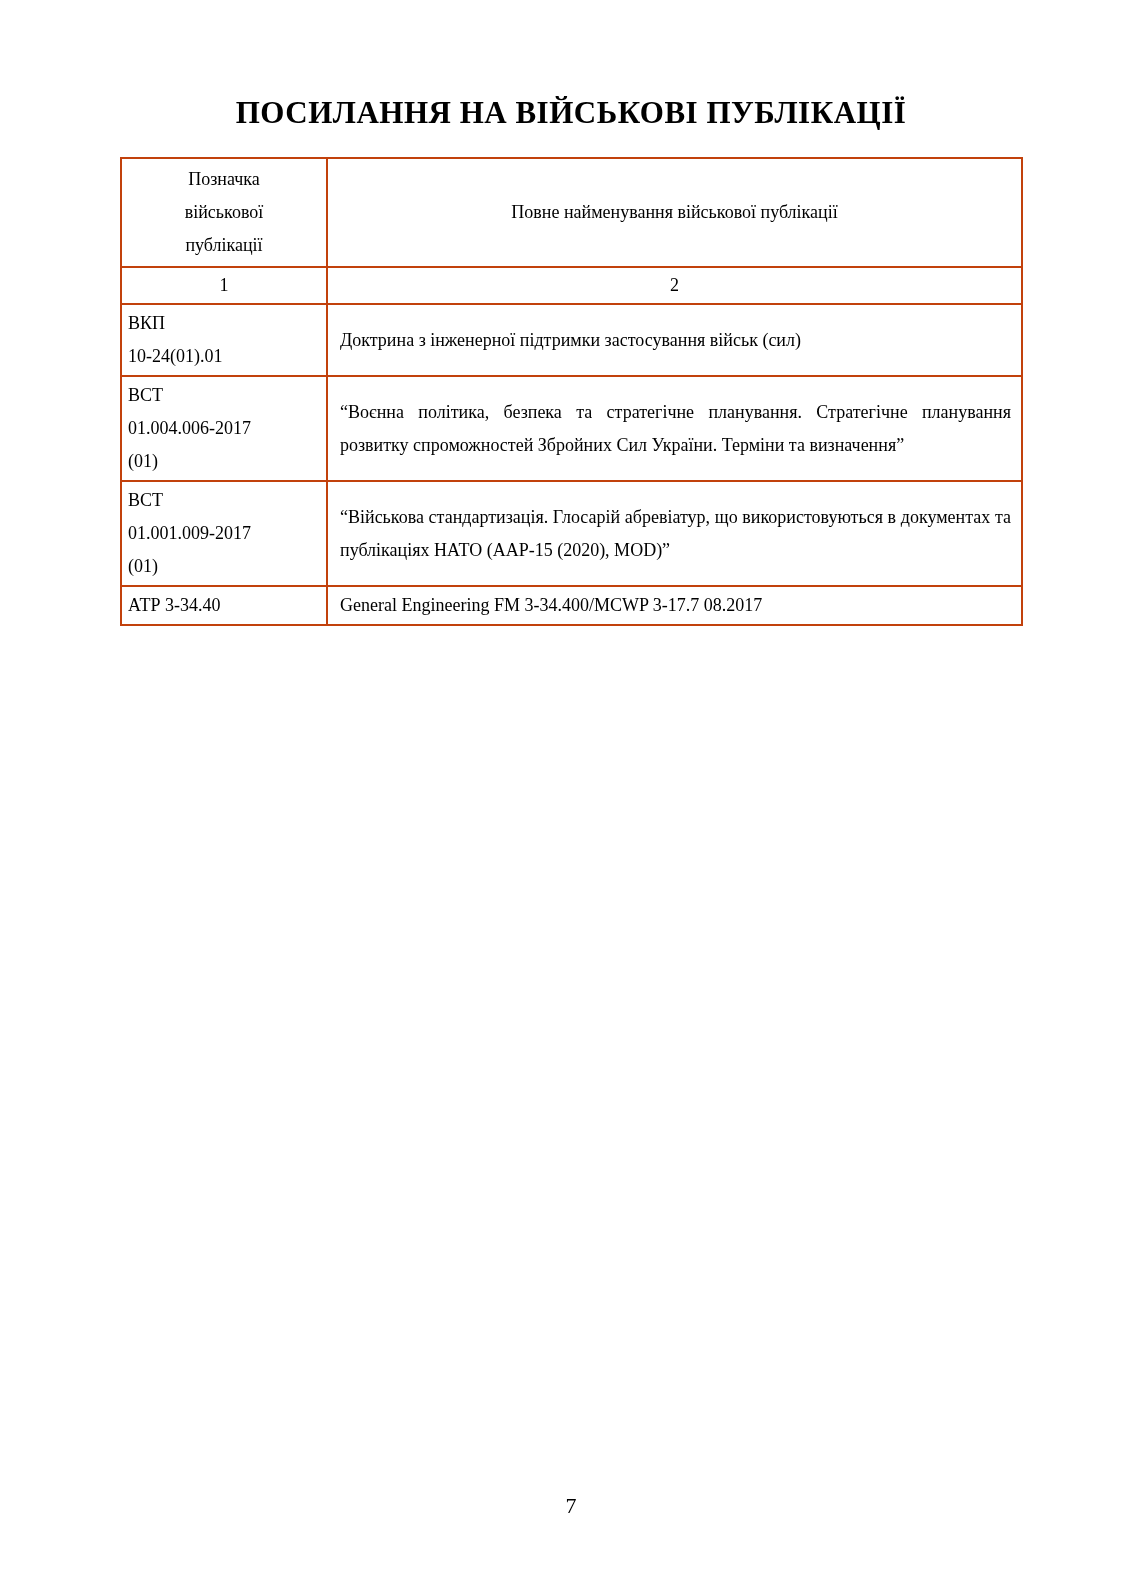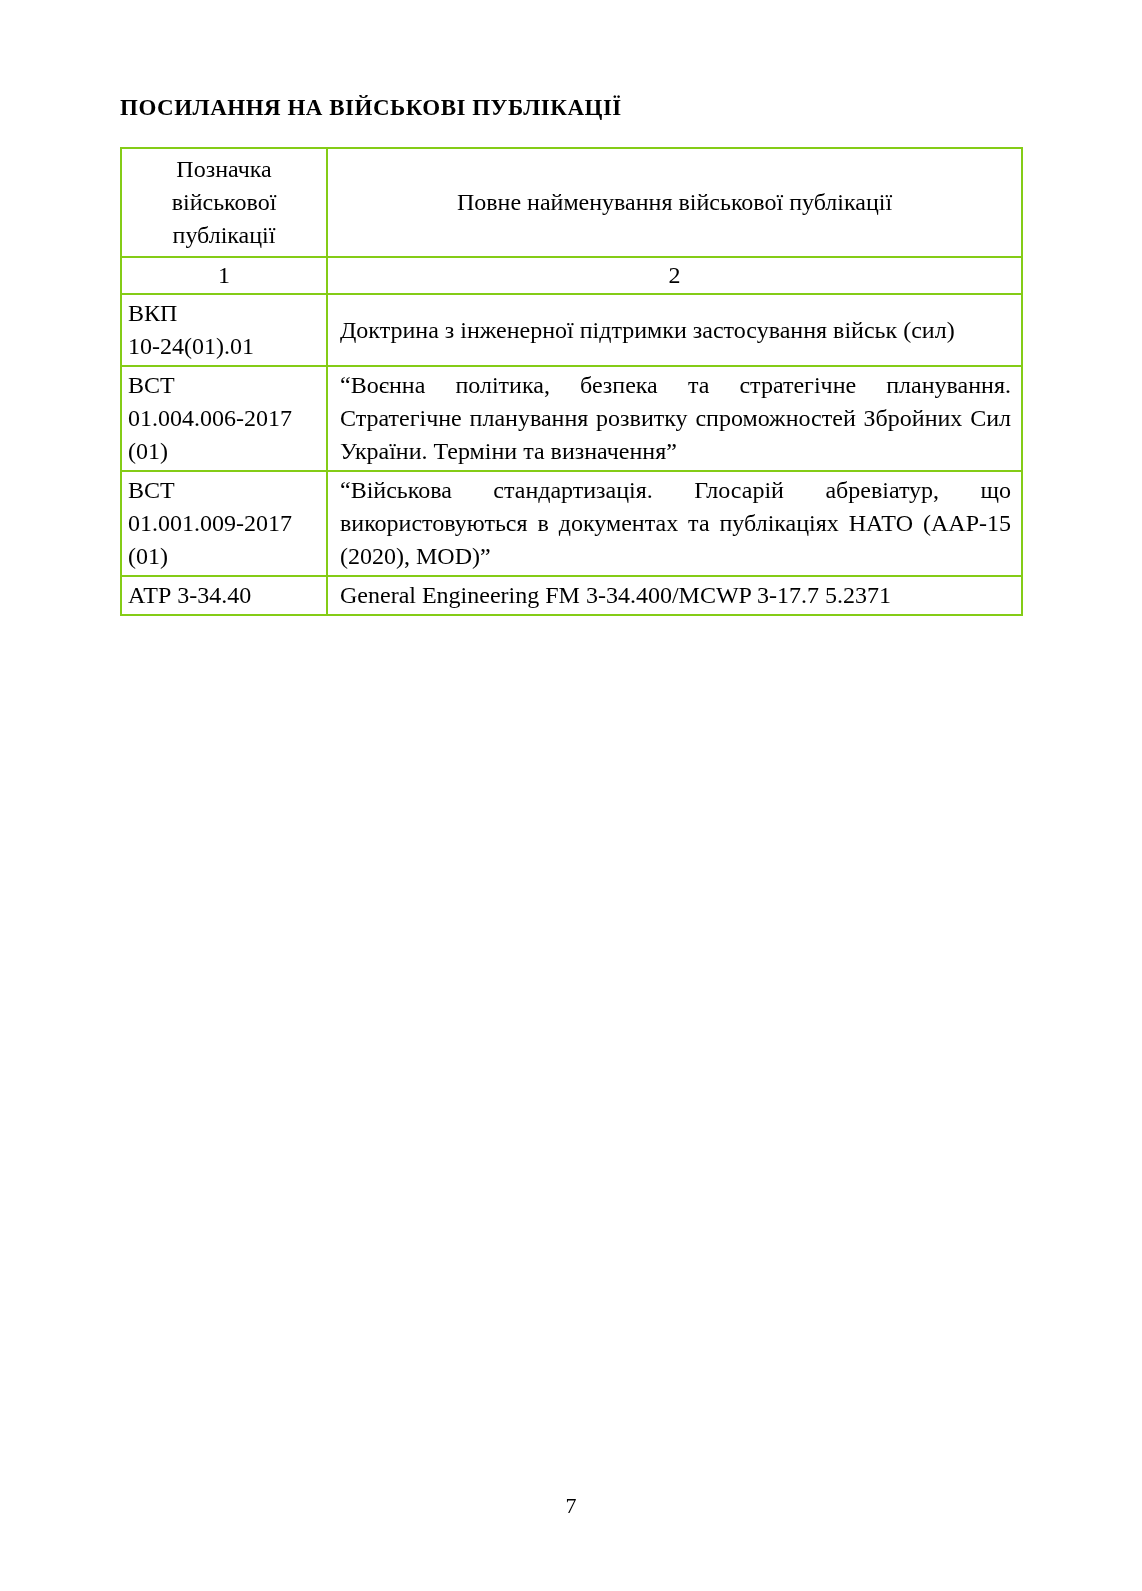--- a/index.html
+++ b/index.html
@@ -19,36 +19,36 @@
   .page {
     position: absolute;
     top: 0;
     left: 0;
     width: 1142px;
     height: 1591px;
     padding: 95px 120px 0 120px;
   }
 
   .doc-title {
-    text-align: left;
+    text-align: center;
     font-weight: bold;
-    font-size: 23px;
+    font-size: 31px;
     letter-spacing: 0.5px;
     margin-bottom: 26px;
   }
 
   table.pub-table {
     border-collapse: collapse;
     width: 901px;
     table-layout: fixed;
   }
 
   table.pub-table td, table.pub-table th {
-    border: 2px solid #84cc16;
-    font-size: 24px;
+    border: 2px solid #c2410c;
+    font-size: 18px;
     line-height: 33px;
     vertical-align: middle;
     font-weight: normal;
   }
 
   col.c1 { width: 206px; }
   col.c2 { width: 695px; }
 
   .cell-designation {
     text-align: left;
@@ -137,21 +137,21 @@
 01.001.009-2017
 (01)</td>
       <td class="cell-name">“Військова стандартизація. Глосарій абревіатур, що використовуються в документах та публікаціях НАТО (ААР-15 (2020), MOD)”</td>
     </tr>
 
 
 
 
     <tr>
       <td class="cell-designation">АТР 3-34.40</td>
-      <td class="cell-name">General Engineering FM 3-34.400/MCWP 3-17.7 5.2371</td>
+      <td class="cell-name">General Engineering FM 3-34.400/MCWP 3-17.7 08.2017</td>
     </tr>
 
   </tbody>
     </table>
 
   <div class="page-number">7</div>
 
 </div>
 
 </body></html>

